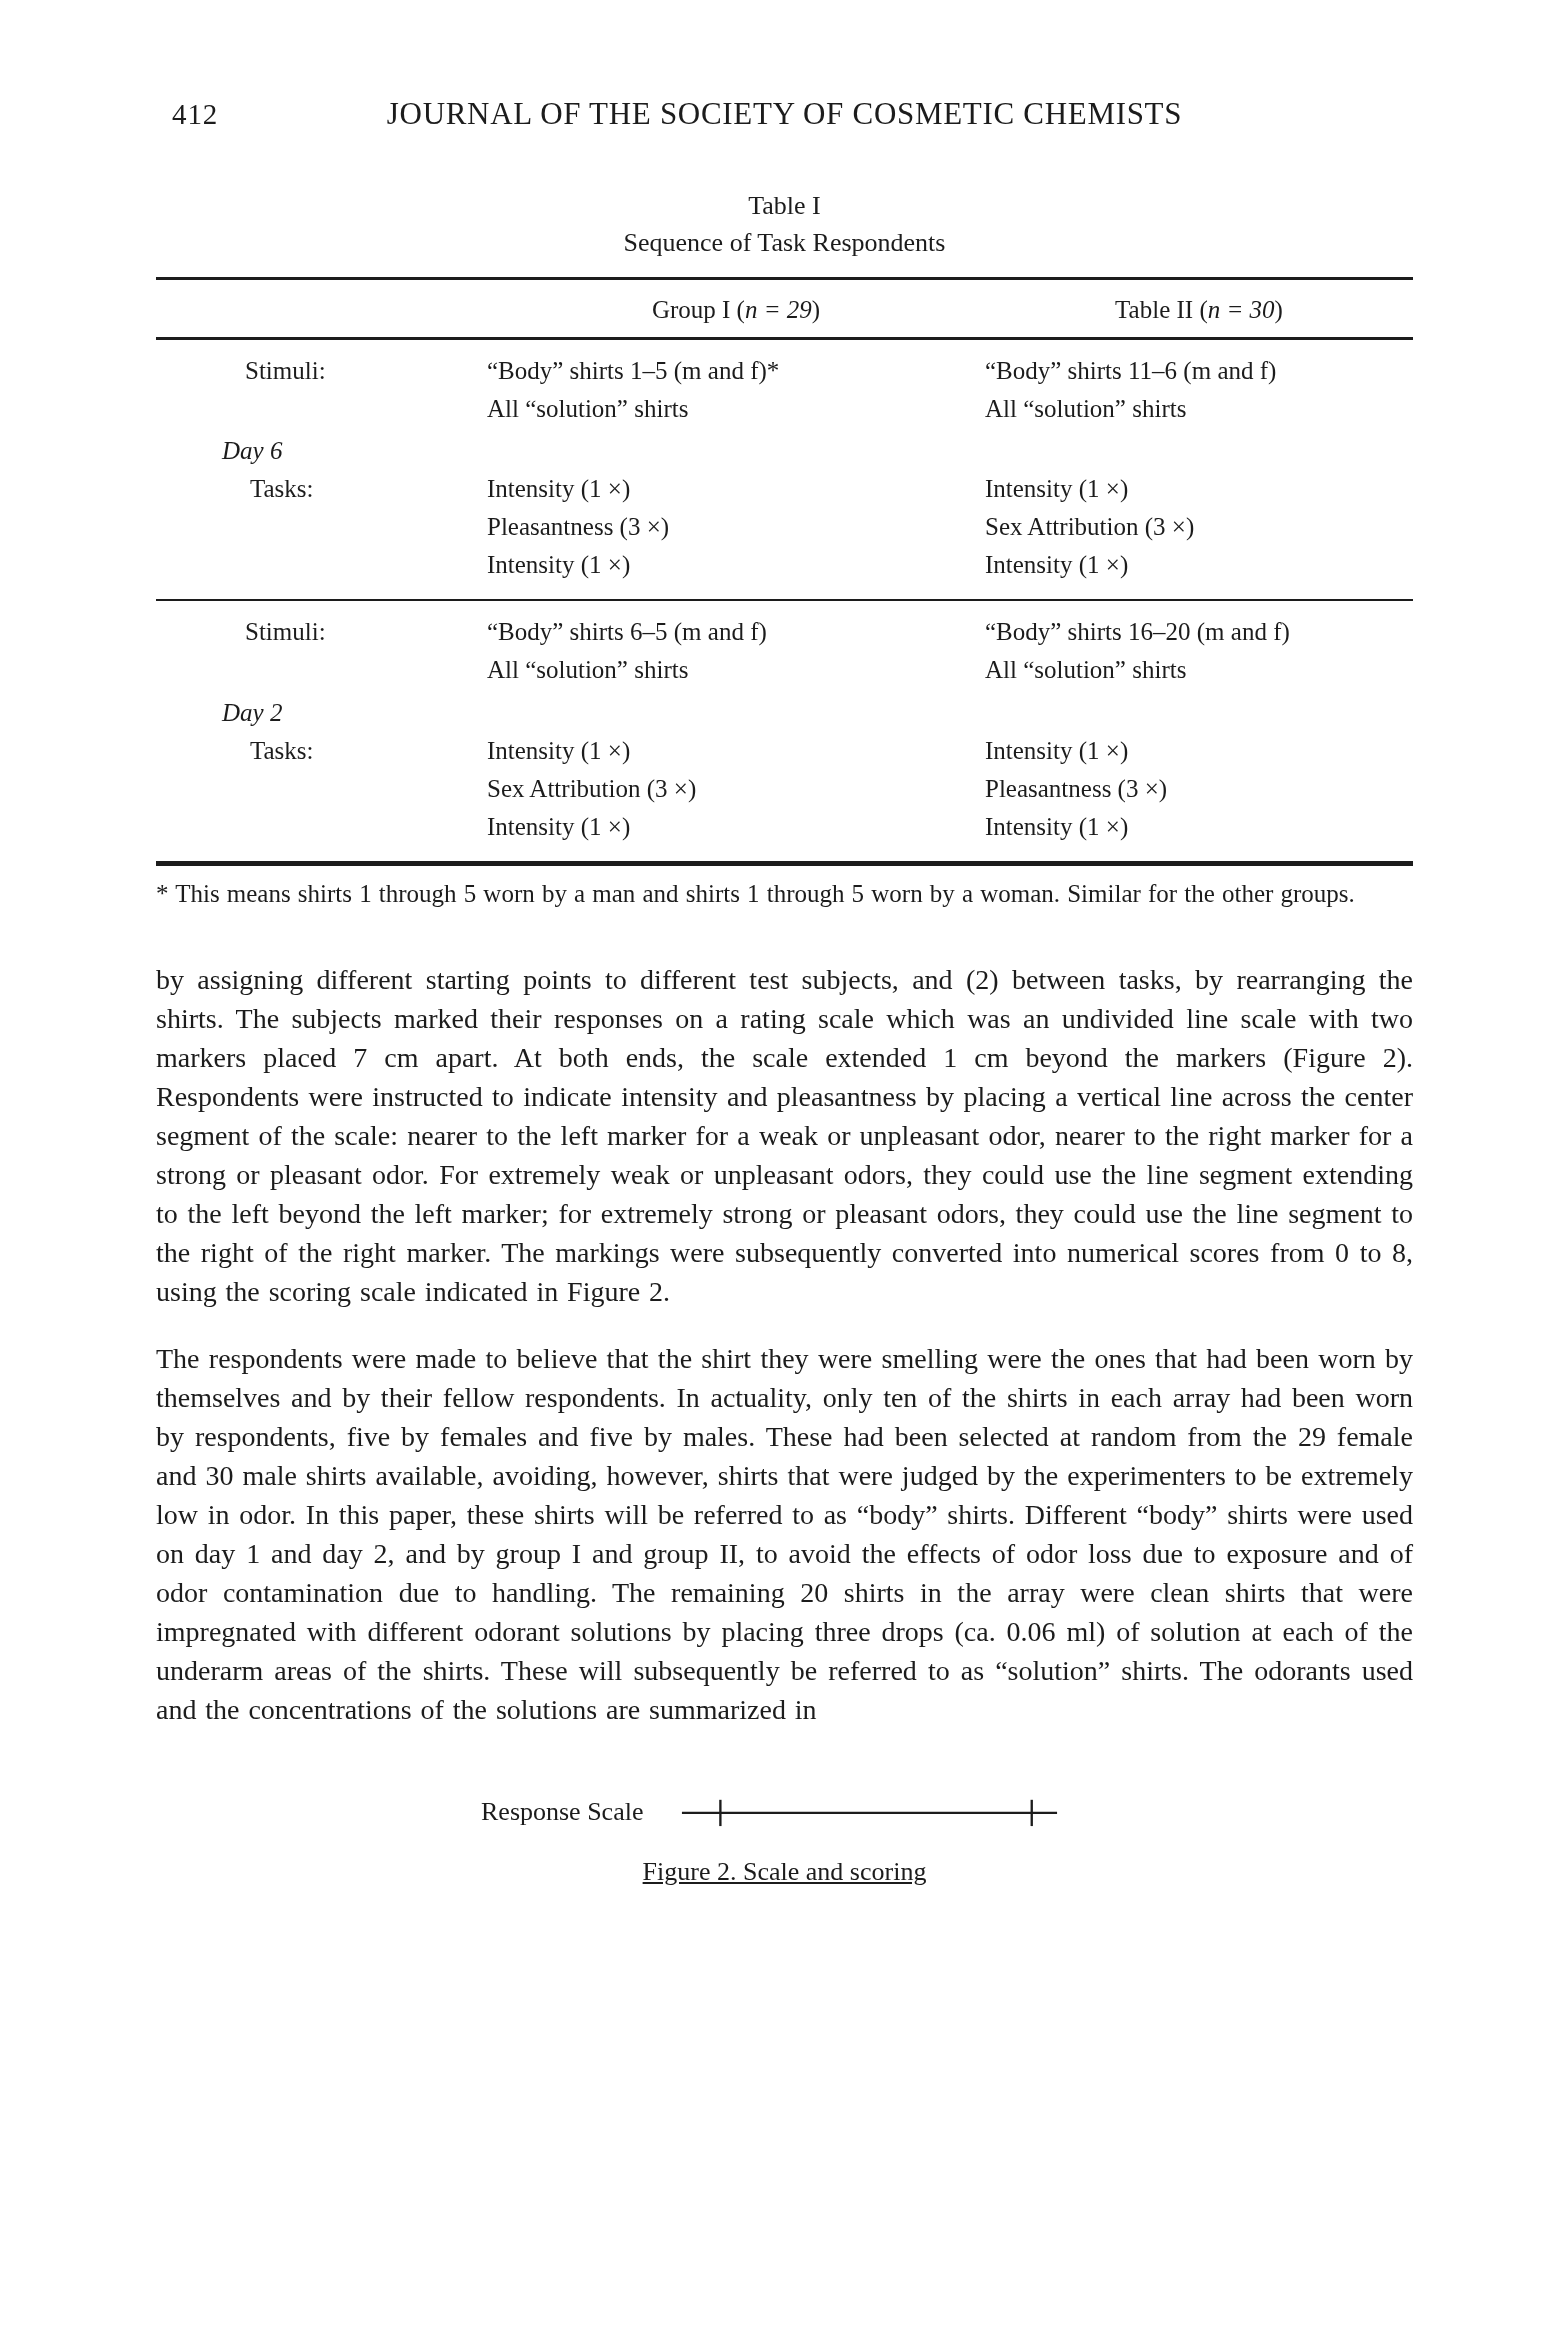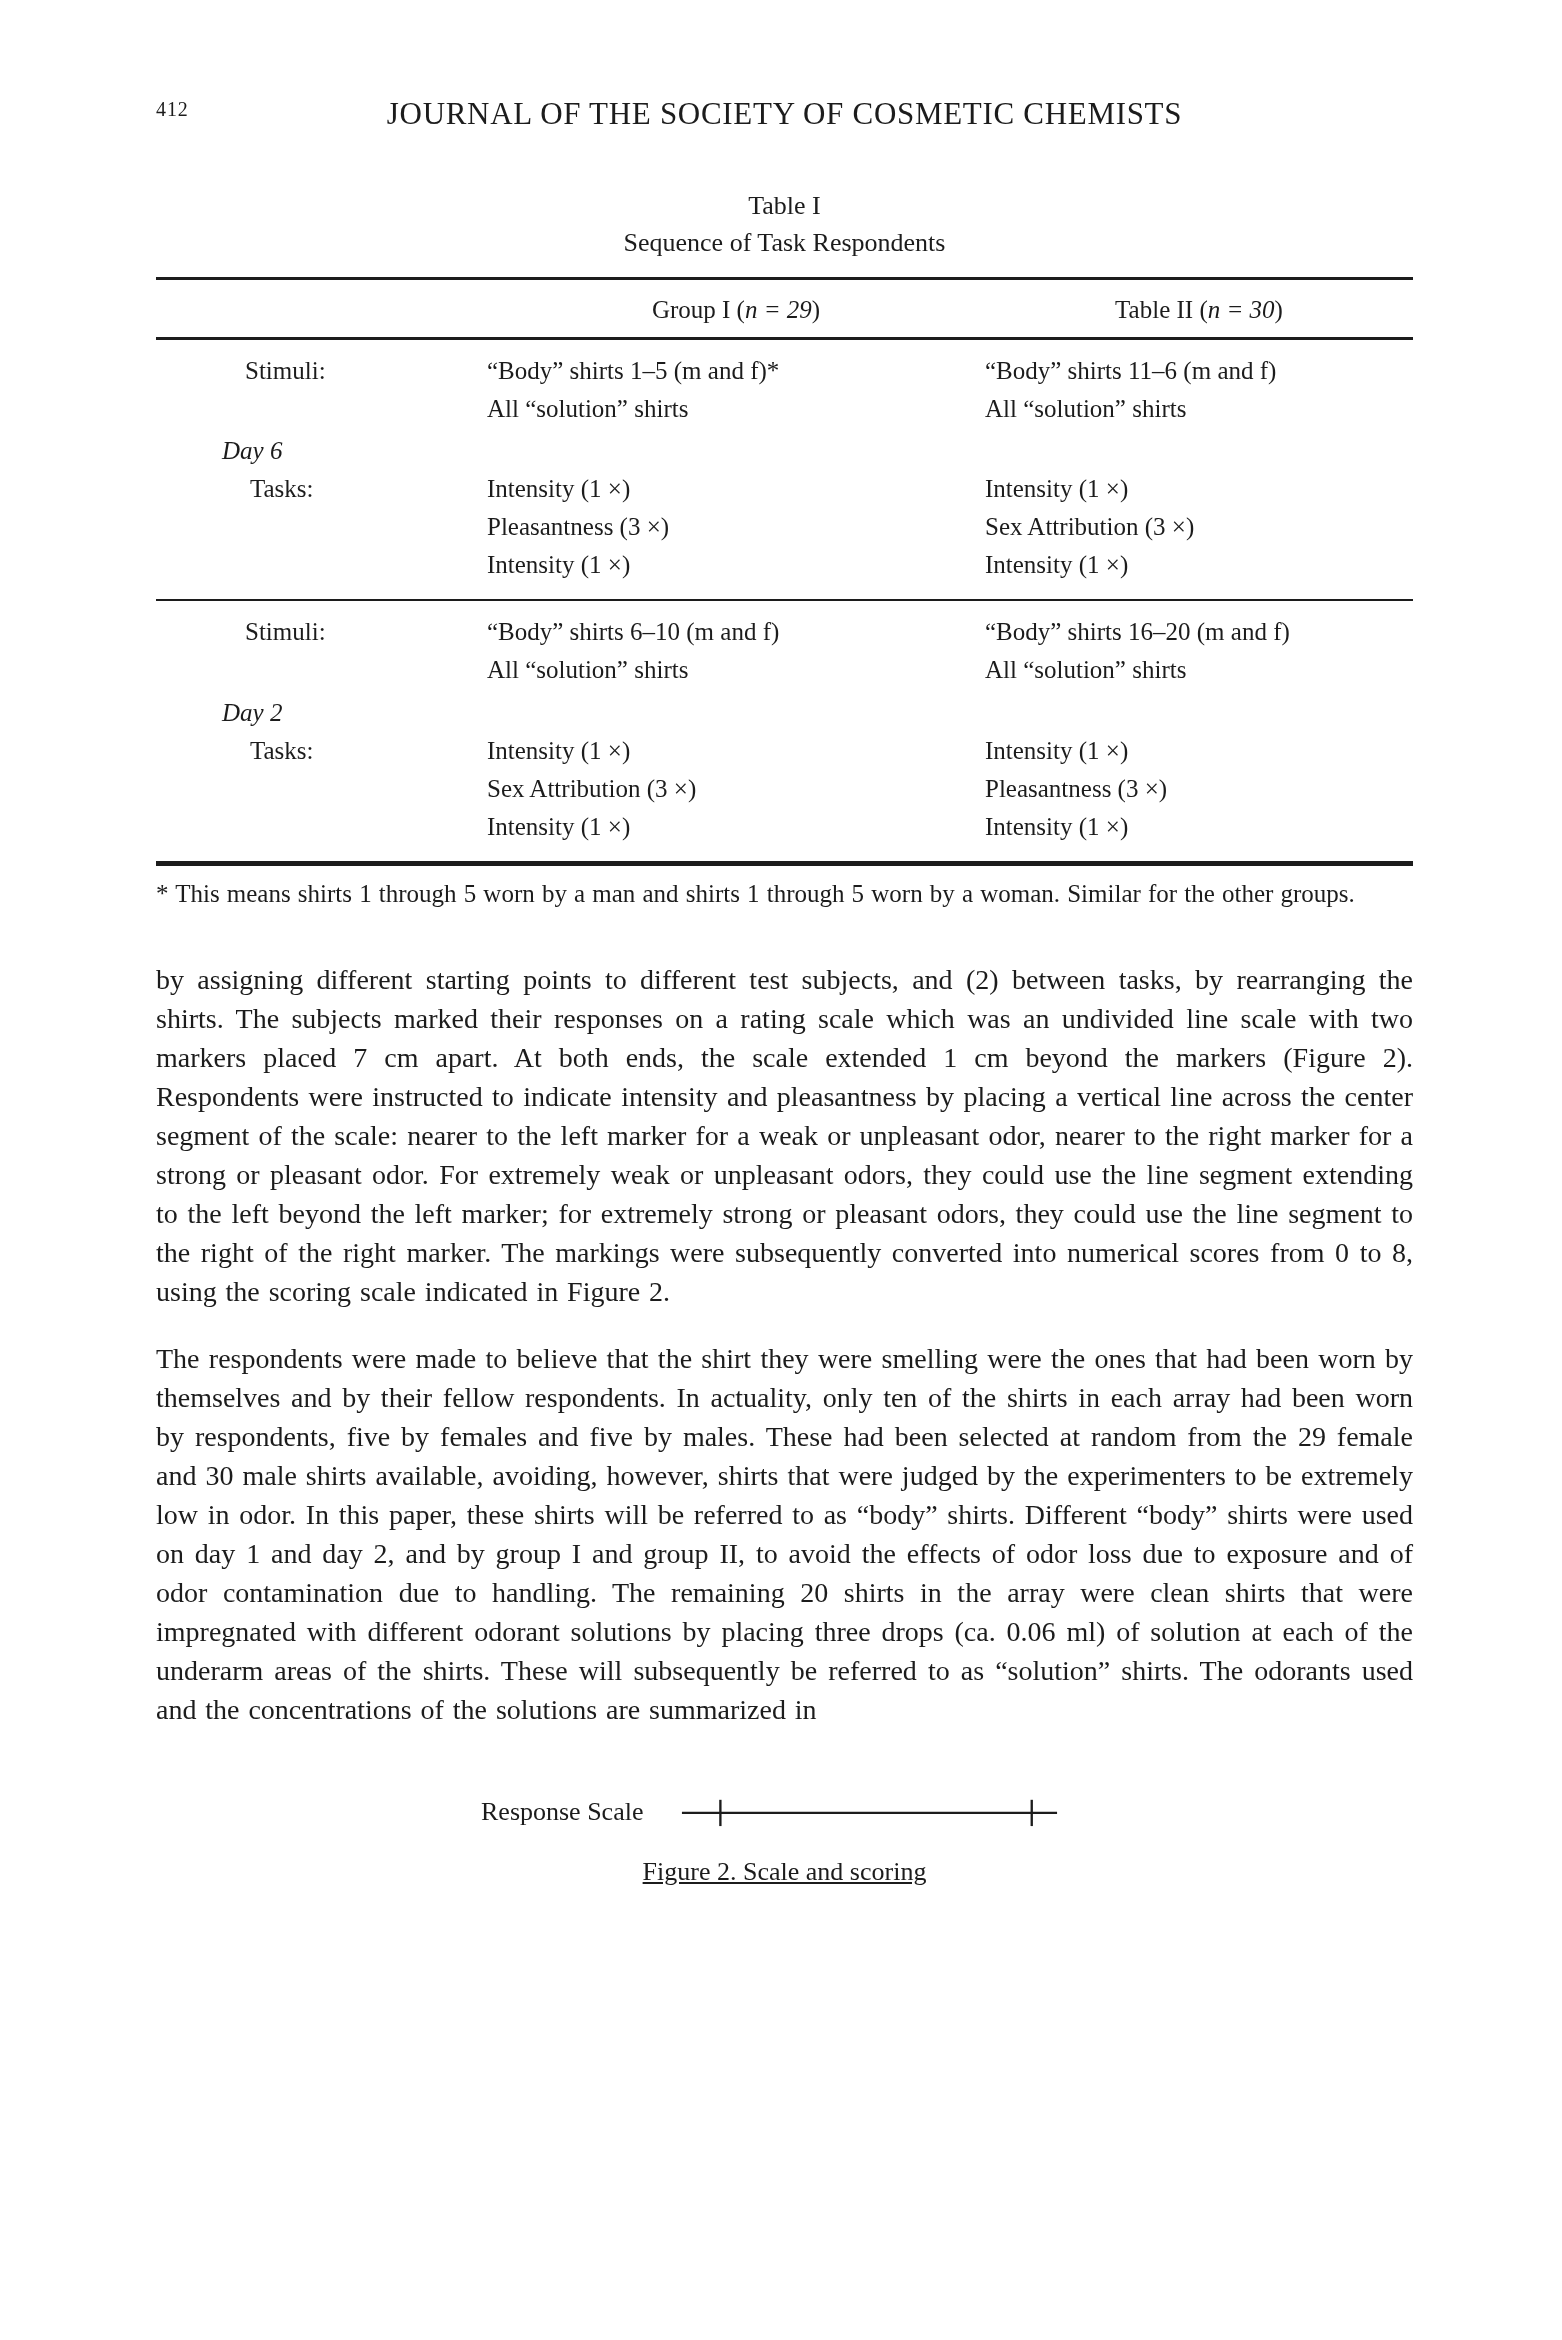--- a/index.html
+++ b/index.html
@@ -6,21 +6,21 @@
   html, body { background:#ffffff; }
   body {
     width:1563px; min-height:2340px;
     font-family:"Liberation Serif","DejaVu Serif",serif;
     color:#1c1c1c;
   }
   .page { padding:94px 150px 0 156px; }
 
   
   .page-header { position:relative; height:41px; margin-bottom:56px; }
-  .page-number { position:absolute; left:0; top:3.7px; font-size:20px; letter-spacing:0.9px; }
+  .page-number { position:absolute; left:16px; top:3.7px; font-size:29px; letter-spacing:0.9px; }
   .journal-title { text-align:center; font-size:31px; letter-spacing:0.7px; white-space:nowrap; padding-top:1.9px; }
 
   
   .tbl-title { text-align:center; font-size:26px; margin-bottom:6.6px; }
   .tbl-sub   { text-align:center; font-size:26px; margin-bottom:19px; }
   .rule { background:#1c1c1c; width:100%; }
   .rule.thick { height:3.7px; }
   .rule.med   { height:2.8px; }
   .rule.thin  { height:1.9px; }
   .rule.bottom{ height:4.7px; }
@@ -101,21 +101,21 @@
         </div>
       </div>
     </div>
 
     <div class="rule thin"></div>
 
     <div class="tbl-section">
       <div class="grid">
         <div class="cell lbl-stimuli">Stimuli:</div>
         <div class="cell">
-          <div>“Body” shirts 6–10 (m and f)</div>
+          <div>“Body” shirts 6–5 (m and f)</div>
           <div>All “solution” shirts</div>
         </div>
         <div class="cell">
           <div>“Body” shirts 16–20 (m and f)</div>
           <div>All “solution” shirts</div>
         </div>
       </div>
       <div class="day ital">Day 2</div>
       <div class="grid">
         <div class="cell lbl-tasks">Tasks:</div>

